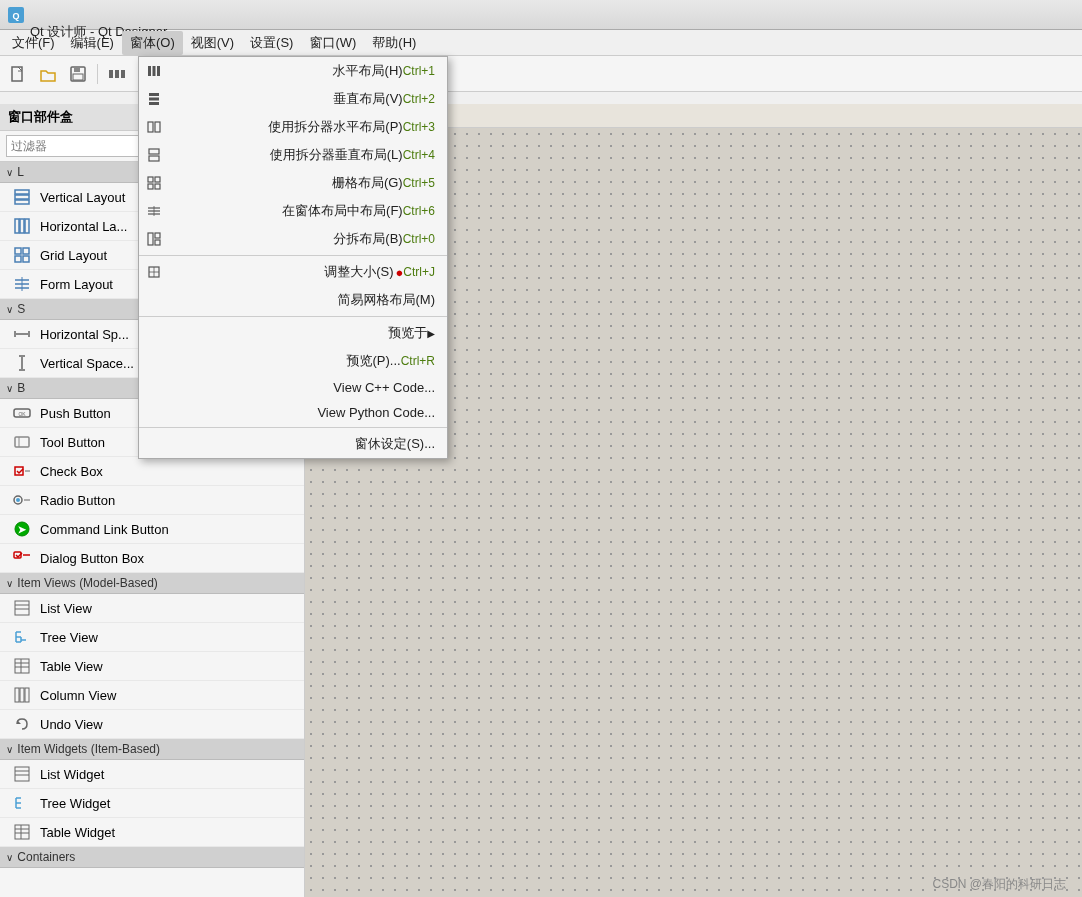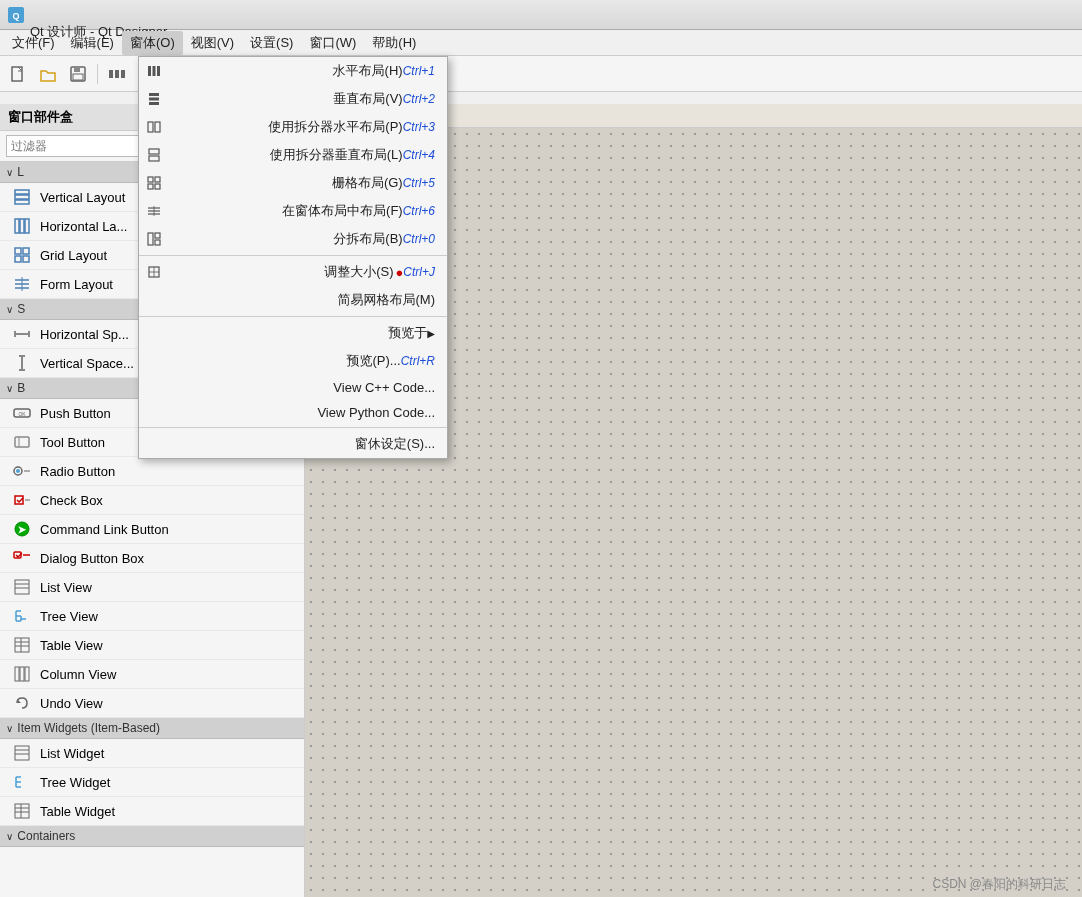--- a/index.html
+++ b/index.html
@@ -161,21 +161,21 @@
       display: flex;
       align-items: center;
       justify-content: flex-end;
       padding: 5px 12px 5px 30px;
       font-size: 13px;
       cursor: pointer;
       color: #222;
       position: relative;
     }
     .dropdown-item .icon { position: absolute; left: 6px; top: 50%; transform: translateY(-50%); width: 18px; height: 18px; display: flex; align-items: center; justify-content: center; }
-    .dropdown-item .shortcut { font-size: 12px; color: #1d4ed8; font-style: italic; }
+    .dropdown-item .shortcut { font-size: 12px; color: #4d7c0f; }
     .dropdown-item .arrow { font-size: 10px; }
     .dropdown-sep { height: 1px; background: #ccc; margin: 2px 0; }
 
     
     .svg-icon svg { width: 18px; height: 18px; }
 
     
     .menu-item.open { background: #ccc; }
 
     
@@ -404,60 +404,63 @@
             <rect x="2" y="4" width="14" height="10" rx="1" fill="none" stroke="#888" stroke-width="1.5"></rect>
             <line x1="6" y1="4" x2="6" y2="14" stroke="#888" stroke-width="1"></line>
           </svg>
       </div>
       <span>Tool Button</span>
     </div>
 
     <div class="widget-item">
       <div class="widget-icon svg-icon">
         <svg width="18" height="18" viewBox="0 0 18 18">
+            <rect x="2" y="5" width="8" height="8" fill="none" stroke="#c00" stroke-width="1.5"></rect>
+            <polyline points="4,9 6,11 10,7" stroke="#c00" stroke-width="1.5" fill="none"></polyline>
+            <line x1="12" y1="9" x2="17" y2="9" stroke="#666" stroke-width="1"></line>
+          </svg>
+      </div>
+      <span>Check Box</span>
+    </div>
+
+    <div class="widget-item">
+      <div class="widget-icon svg-icon">
+        <svg width="18" height="18" viewBox="0 0 18 18">
             <circle cx="5" cy="9" r="4" fill="none" stroke="#666" stroke-width="1.5"></circle>
             <circle cx="5" cy="9" r="2" fill="#4a9fd4"></circle>
             <line x1="11" y1="9" x2="17" y2="9" stroke="#666" stroke-width="1"></line>
           </svg>
       </div>
       <span>Radio Button</span>
     </div>
 
     <div class="widget-item">
       <div class="widget-icon svg-icon">
         <svg width="18" height="18" viewBox="0 0 18 18">
-            <rect x="2" y="5" width="8" height="8" fill="none" stroke="#c00" stroke-width="1.5"></rect>
-            <polyline points="4,9 6,11 10,7" stroke="#c00" stroke-width="1.5" fill="none"></polyline>
-            <line x1="12" y1="9" x2="17" y2="9" stroke="#666" stroke-width="1"></line>
-          </svg>
-      </div>
-      <span>Check Box</span>
-    </div>
-
-    <div class="widget-item">
-      <div class="widget-icon svg-icon">
-        <svg width="18" height="18" viewBox="0 0 18 18">
             <circle cx="9" cy="9" r="7" fill="#0a0" stroke="#080" stroke-width="1"></circle>
             <text x="9" y="13" text-anchor="middle" font-size="10" fill="white" font-family="Arial" font-weight="bold">➤</text>
           </svg>
       </div>
       <span>Command Link Button</span>
     </div>
 
     <div class="widget-item">
       <div class="widget-icon svg-icon">
         <svg width="18" height="18" viewBox="0 0 18 18">
             <rect x="1" y="3" width="7" height="6" rx="1" fill="none" stroke="#c00" stroke-width="1.5"></rect>
             <polyline points="3,6 5,8 9,4" stroke="#c00" stroke-width="1.5" fill="none"></polyline>
             <line x1="10" y1="6" x2="17" y2="6" stroke="#c00" stroke-width="1.5"></line>
           </svg>
       </div>
       <span>Dialog Button Box</span>
     </div>
 
+    <div class="widget-category">
+      <span>Item Views (Model-Based)</span>
+    </div>
 
     <div class="widget-item">
       <div class="widget-icon svg-icon">
         <svg width="18" height="18" viewBox="0 0 18 18">
             <rect x="2" y="2" width="14" height="14" fill="none" stroke="#666" stroke-width="1"></rect>
             <line x1="2" y1="6" x2="16" y2="6" stroke="#666" stroke-width="1"></line>
             <line x1="2" y1="10" x2="16" y2="10" stroke="#666" stroke-width="1"></line>
           </svg>
       </div>
       <span>List View</span>

